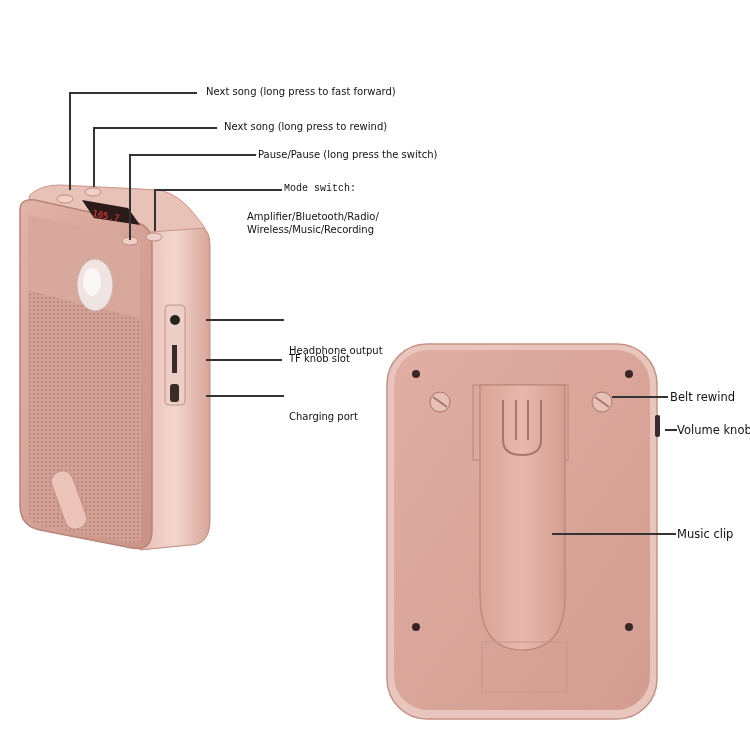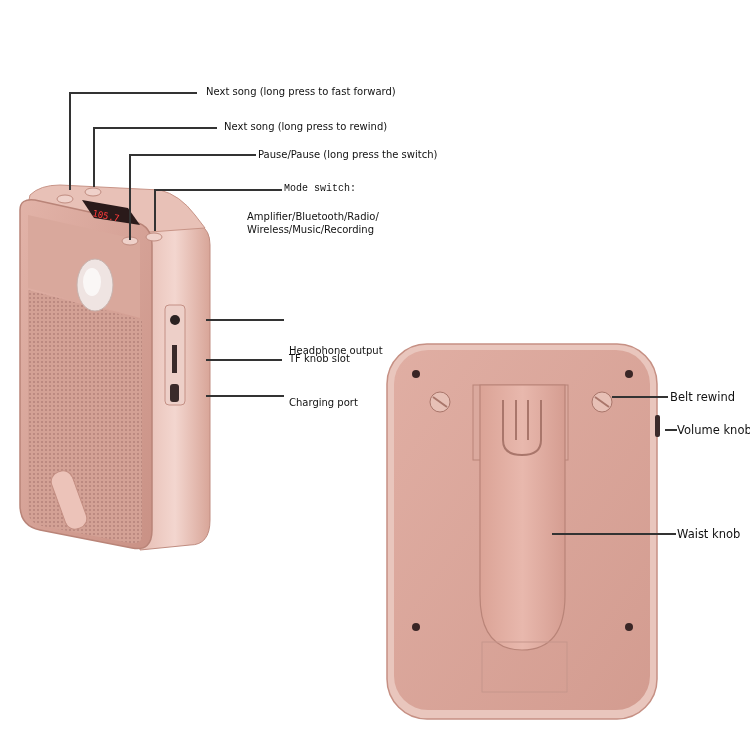--- a/index.html
+++ b/index.html
@@ -116,17 +116,17 @@
 
 <div class="lbl" style="left:206px;top:84px;">Next song (long press to fast forward)</div>
 <div class="lbl" style="left:224px;top:119px;">Next song (long press to rewind)</div>
 <div class="lbl" style="left:258px;top:147px;">Pause/Pause (long press the switch)</div>
 <div class="lbl" style="left:284px;top:181px;font-family:Liberation Mono, monospace;">Mode switch:</div>
 <div class="lbl" style="left:247px;top:209px;">Amplifier/Bluetooth/Radio/</div>
 <div class="lbl" style="left:247px;top:222px;">Wireless/Music/Recording</div>
 
 <div class="lbl" style="left:289px;top:311px;margin-top:32px;">Headphone output</div>
 <div class="lbl" style="left:289px;top:351px;">TF knob slot</div>
-<div class="lbl" style="left:289px;top:395px;">Charging port</div>
+<div class="lbl" style="left:289px;top:409px;">Charging port</div>
 
 <div class="lbl small" style="left:670px;top:389px;">Belt rewind</div>
 <div class="lbl small" style="left:677px;top:422px;">Volume knob</div>
-<div class="lbl small" style="left:677px;top:526px;">Waist knob</div>
+<div class="lbl small" style="left:677px;top:526px;">Music clip</div>
 
 </body></html>

